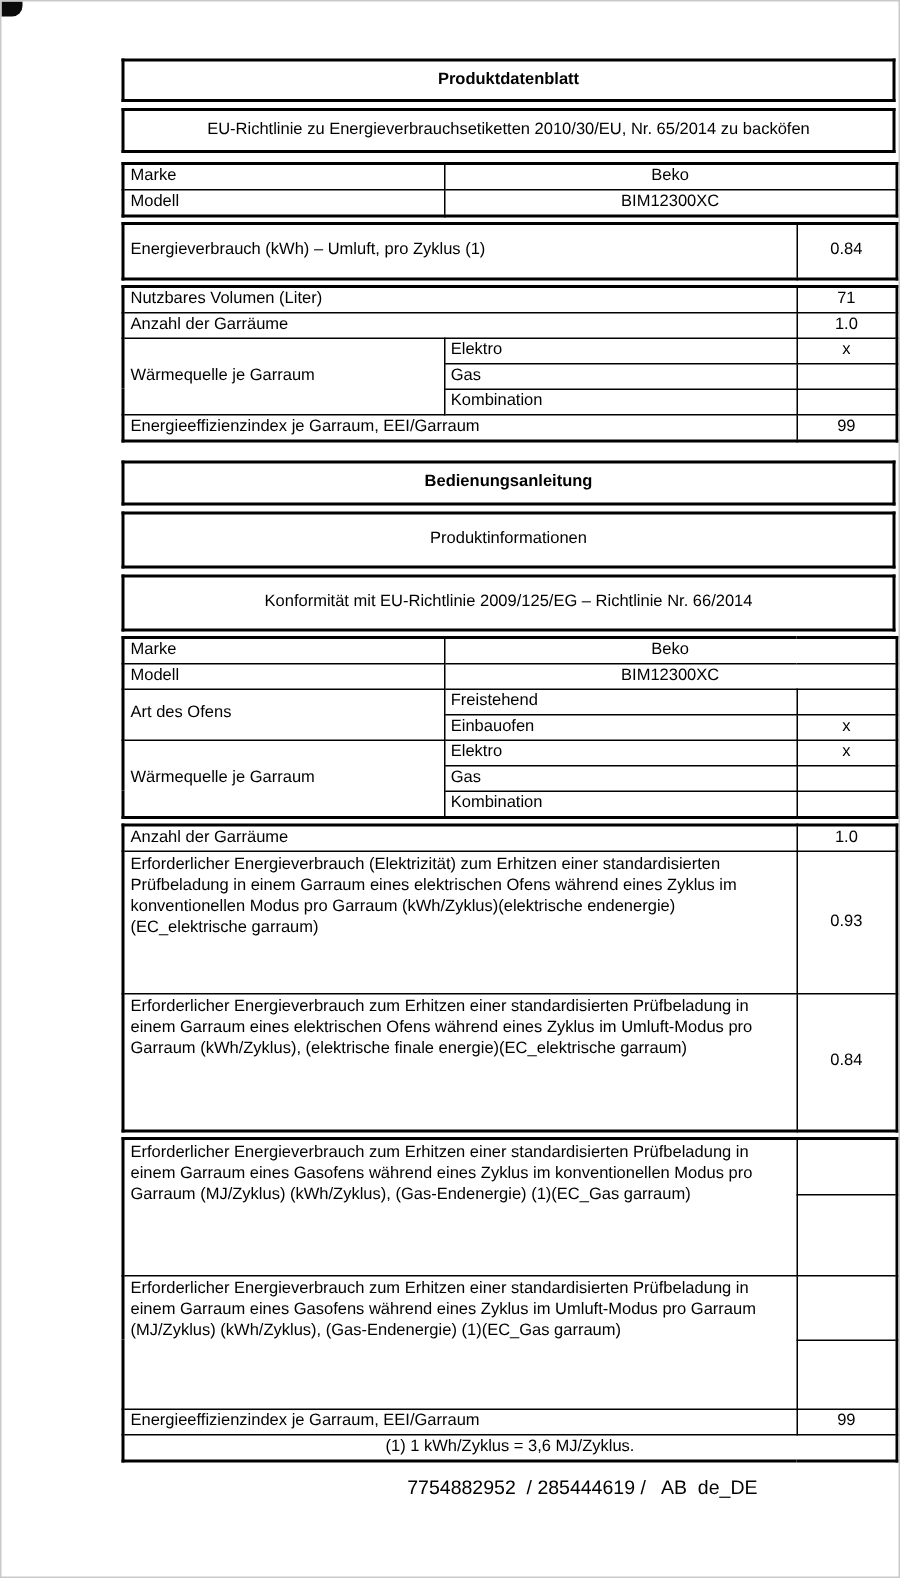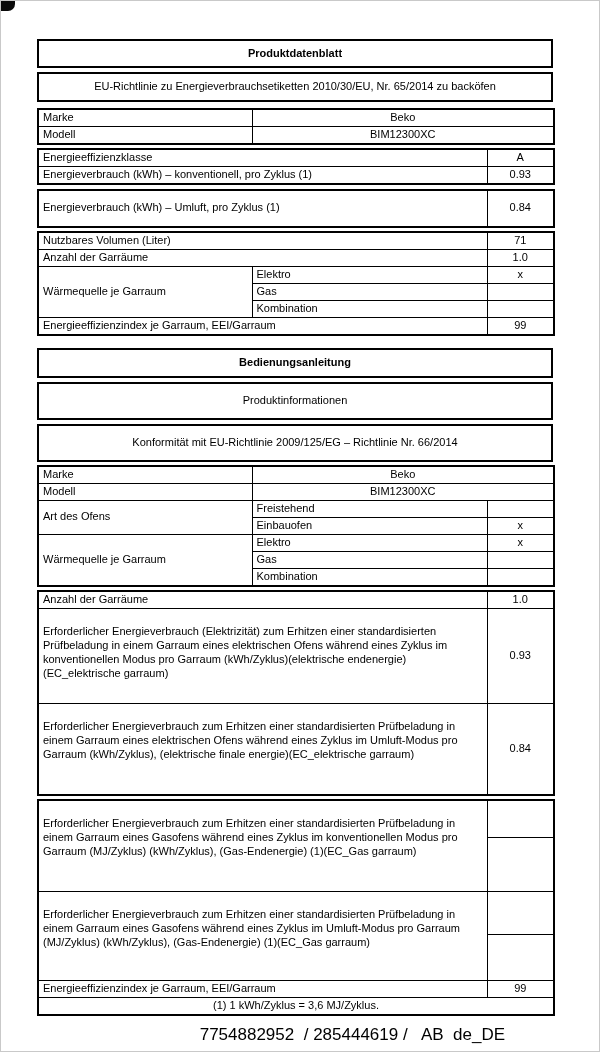--- a/index.html
+++ b/index.html
@@ -18,33 +18,34 @@
     background: #0a0a0a;
     border-bottom-right-radius: 7px;
   }
   .page { padding: 38px 36px 0 36px; }
 
   table {
     border-collapse: collapse;
     width: 516px;
     table-layout: fixed;
     border: 2px solid #000;
+    margin-left: 44px;
   }
   td {
     border: 1px solid #000;
     font-size: 11px;
     line-height: 1.27;
     padding: 1px 4px;
     vertical-align: middle;
     overflow: hidden;
   }
   .center { text-align: center; }
   .bold   { font-weight: bold; }
   .val    { text-align: center; }
-  .vt     { vertical-align: top; padding-top: 16px; }
+  .vt     { vertical-align: top; padding-top: 2px; }
 
   .mb3 { margin-bottom: 3px; }
   .mb4 { margin-bottom: 4px; }
   .mb6 { margin-bottom: 6px; }
   .doc-gap { height: 12px; }
 
   tr.h16 td, td.h16 { height: 16px; }
   tr.h17 td, td.h17 { height: 17px; }
   tr.h18 td, td.h18 { height: 18px; text-align: center; }
   tr.h21 td, td.h21 { height: 36px; }
@@ -54,21 +55,21 @@
   tr.h43 td, td.h43 { height: 43px; }
   tr.h46 td, td.h46 { height: 46px; }
   tr.h54 td, td.h54 { height: 54px; }
   tr.h92 td, td.h92 { height: 92px; }
   tr.h95 td, td.h95 { height: 95px; }
 
   .footer {
     margin-top: 9px;
     padding-right: 58px;
     text-align: right;
-    font-size: 17px;
+    font-size: 13px;
     white-space: pre;
   }
 </style>
 </head>
 <body>
 
 <div class="corner-mark"></div>
 
 <div class="page">
 
@@ -100,36 +101,20 @@
         <td>Marke</td>
         <td class="center">Beko</td>
       </tr>
       <tr class="h17">
         <td>Modell</td>
         <td class="center">BIM12300XC</td>
       </tr>
     </tbody>
       </table>
 
-    <table class="mb4">
-      <colgroup>
-          <col style="width:449px">
-          <col style="width:67px">
-        </colgroup>
-      <tbody>
-          <tr class="h17">
-        <td>Energieeffizienzklasse</td>
-        <td class="val">A</td>
-      </tr>
-      <tr class="h17">
-        <td>Energieverbrauch (kWh) – konventionell, pro Zyklus (1)</td>
-        <td class="val">0.93</td>
-      </tr>
-    </tbody>
-      </table>
 
     <table class="mb3">
       <colgroup>
           <col style="width:449px">
           <col style="width:67px">
         </colgroup>
       <tbody>
           <tr class="h37">
         <td>Energieverbrauch (kWh) –  Umluft, pro Zyklus (1)</td>
         <td class="val">0.84</td>

